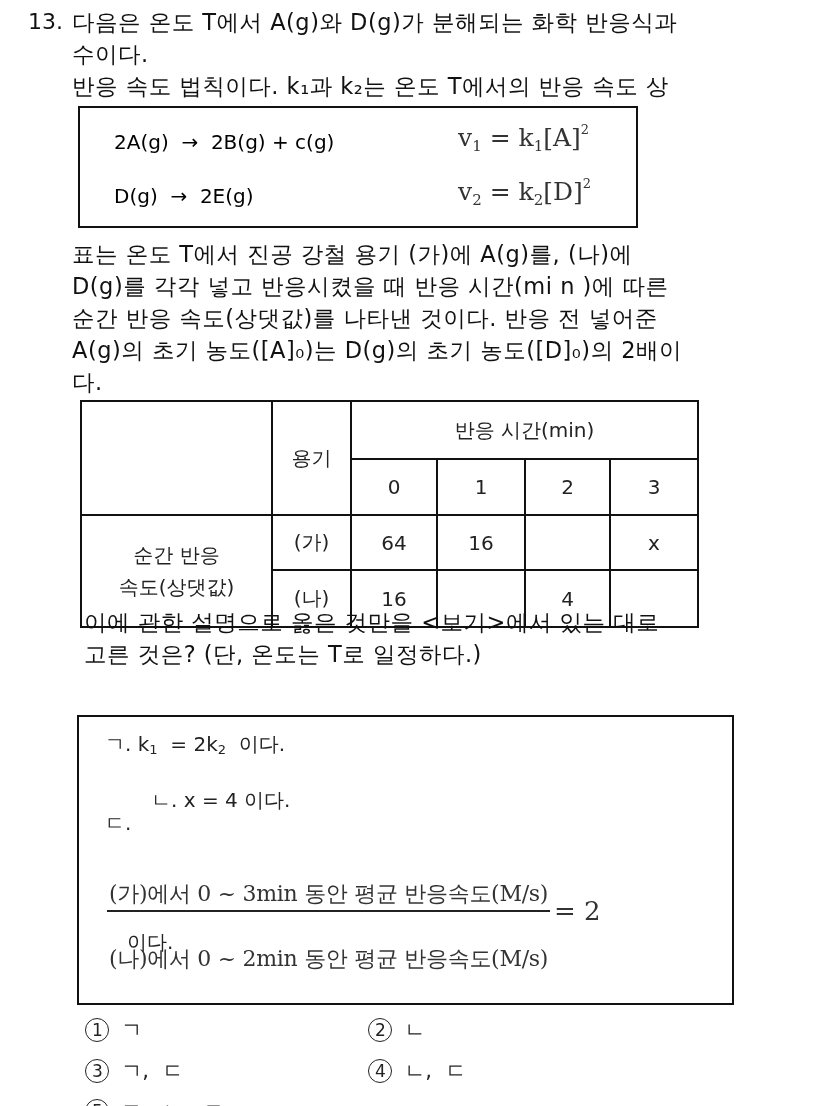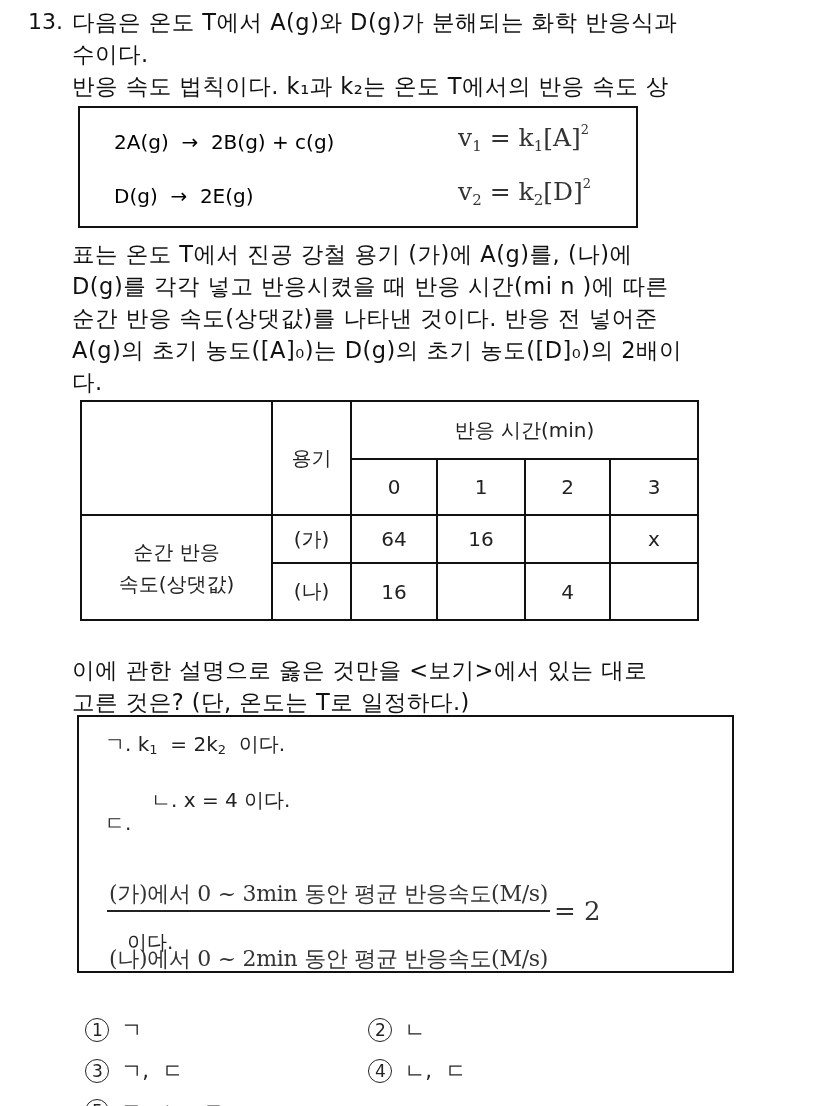--- a/index.html
+++ b/index.html
@@ -66,21 +66,21 @@
     .data-table td {
       border: 2px solid #111;
       text-align: center;
       vertical-align: middle;
       padding: 0;
     }
 
     
     .bogi-box {
       left: 77px; top: 715px;
-      width: 657px; height: 258px;
+      width: 657px; height: 290px;
       border: 2px solid #111;
       box-sizing: border-box;
     }
     .bogi-item {
       position: absolute;
       left: 26px;
       font-size: 20px;
       color: #222;
       white-space: pre;
     }
@@ -183,42 +183,42 @@
     <td rowspan="2"></td>
     <td rowspan="2">용기</td>
     <td colspan="4">반응 시간(min)</td>
   </tr>
   <tr style="height:56px;">
     <td>0</td>
     <td>1</td>
     <td>2</td>
     <td>3</td>
   </tr>
-  <tr style="height:48px;">
+  <tr style="height:55px;">
     <td rowspan="2" style="line-height:32px;">
       <div>순간 반응</div>
       <div>속도(상댓값)</div>
     </td>
     <td>(가)</td>
     <td>64</td>
     <td>16</td>
     <td></td>
     <td>x</td>
   </tr>
   <tr style="height:57px;">
     <td>(나)</td>
     <td>16</td>
     <td></td>
     <td>4</td>
     <td></td>
   </tr>
 </tbody>
   </table>
 
-<div class="abs para" style="top:654px;">
+<div class="abs para" style="top:606px;margin-left:12px;">
   <span class="line">이에 관한 설명으로 옳은 것만을 &lt;보기&gt;에서 있는 대로</span>
   <span class="line">고른 것은? (단, 온도는 T로 일정하다.)</span>
 </div>
 
 <div class="abs bogi-box">
   <div class="bogi-item" style="top:14px;"><span>ㄱ. k</span><sub>1</sub><span>  = 2k</span><sub>2</sub><span>  이다.</span></div>
   <div class="bogi-item" style="top:70px;margin-left:46px;">ㄴ. x = 4 이다.</div>
   <div class="bogi-item" style="top:93px;">ㄷ.</div>
   <div class="fraction">
     <div class="frac-stack">

